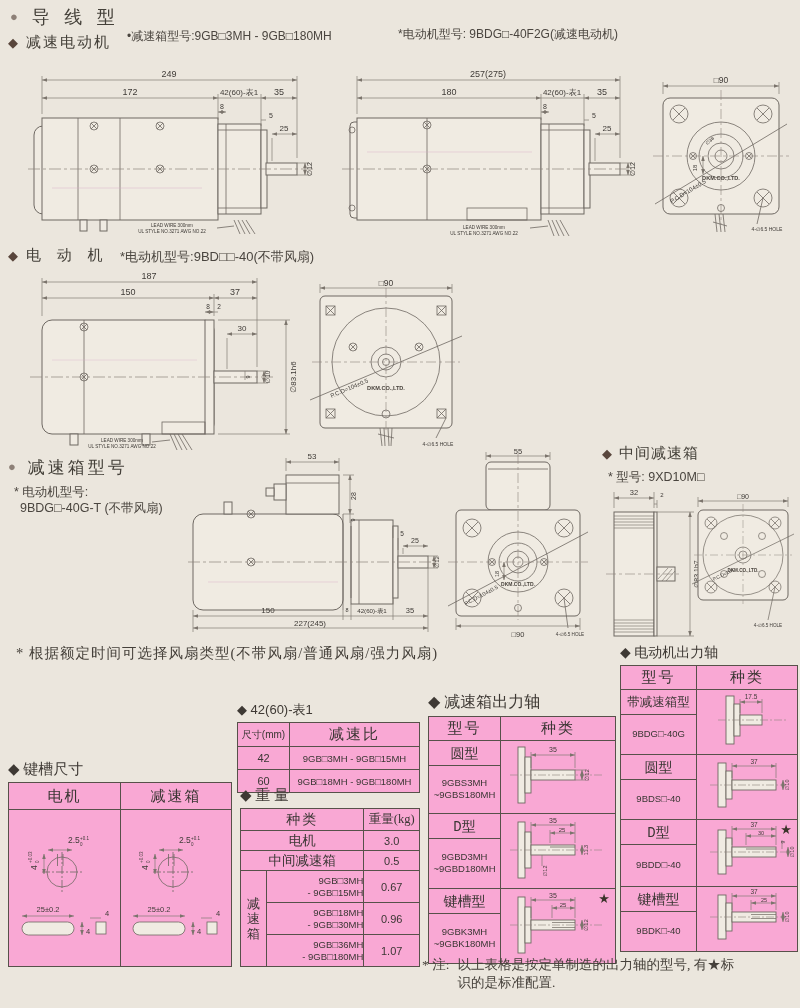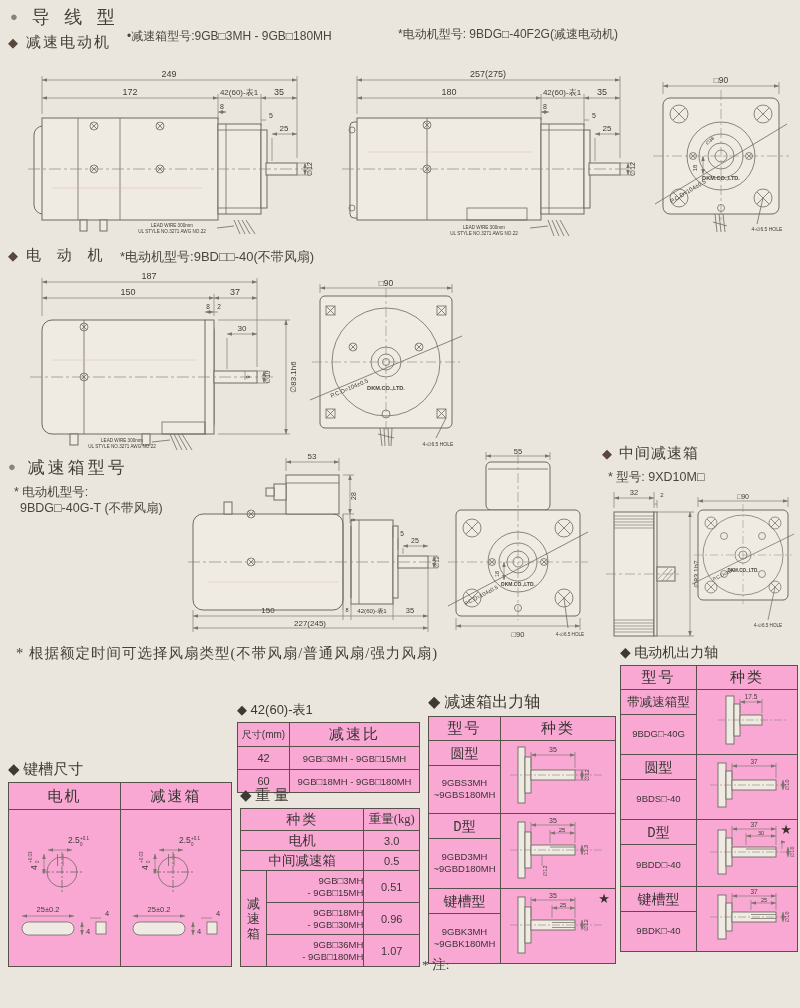--- a/index.html
+++ b/index.html
@@ -665,21 +665,21 @@
     <tr style="height:20px">
       <td colspan="2" class="serif" style="font-size:13.5px">中间减速箱</td>
       <td style="font-size:11px">0.5</td>
     </tr>
     <tr style="height:32px">
       <td rowspan="3" class="serif" style="width:26px;font-size:13px;line-height:15px;padding:2px">减速箱</td>
       <td class="wcell">
             <span>9GB□3MH</span>
             <span>- 9GB□15MH</span>
           </td>
-      <td style="font-size:11px">0.51</td>
+      <td style="font-size:11px">0.67</td>
     </tr>
     <tr style="height:32px">
       <td class="wcell">
             <span>9GB□18MH</span>
             <span>- 9GB□30MH</span>
           </td>
       <td style="font-size:11px">0.96</td>
     </tr>
     <tr style="height:32px">
       <td class="wcell">
@@ -937,13 +937,17 @@
           </g>
         </svg>
       </td>
     </tr>
   </tbody>
     </table>
 </div>
 
 <div class="abs footnote serif" style="left:422px;top:956px">
   <span class="fl">* 注:</span>
+  <span>
+    <span style="display:block">以上表格是按定单制造的出力轴的型号, 有★标</span>
+    <span style="display:block">识的是标准配置.</span>
+  </span>
 </div>
 
 </body></html>

